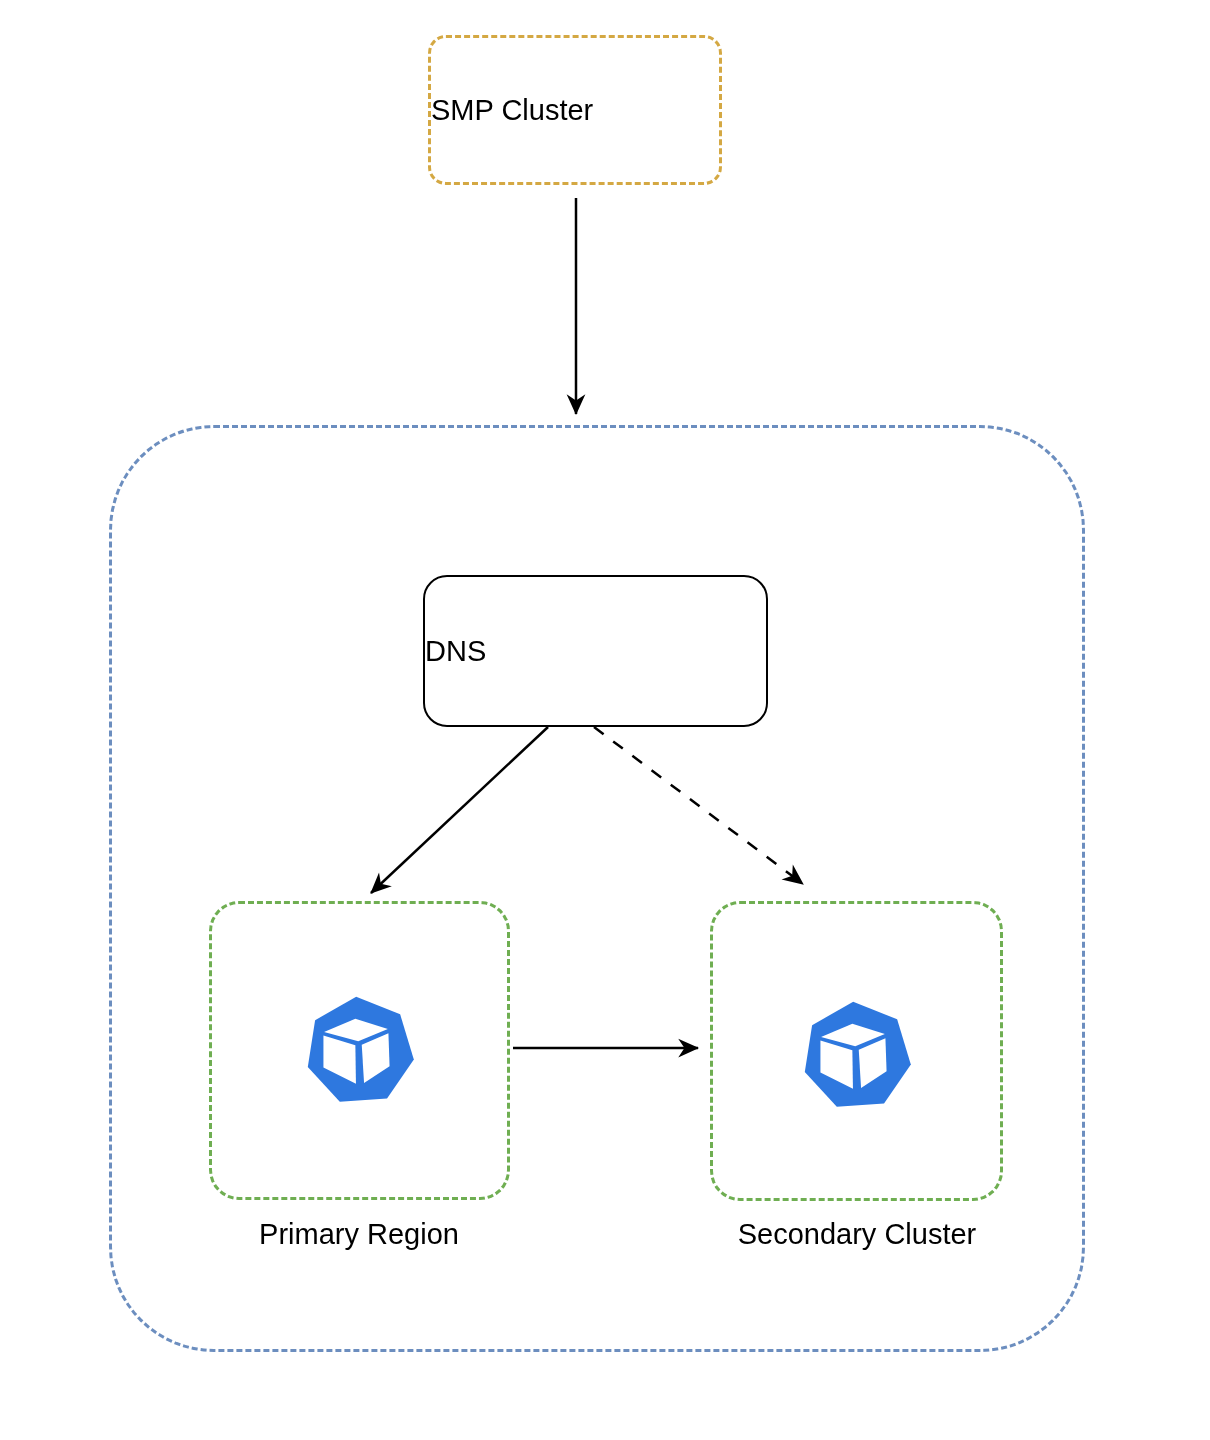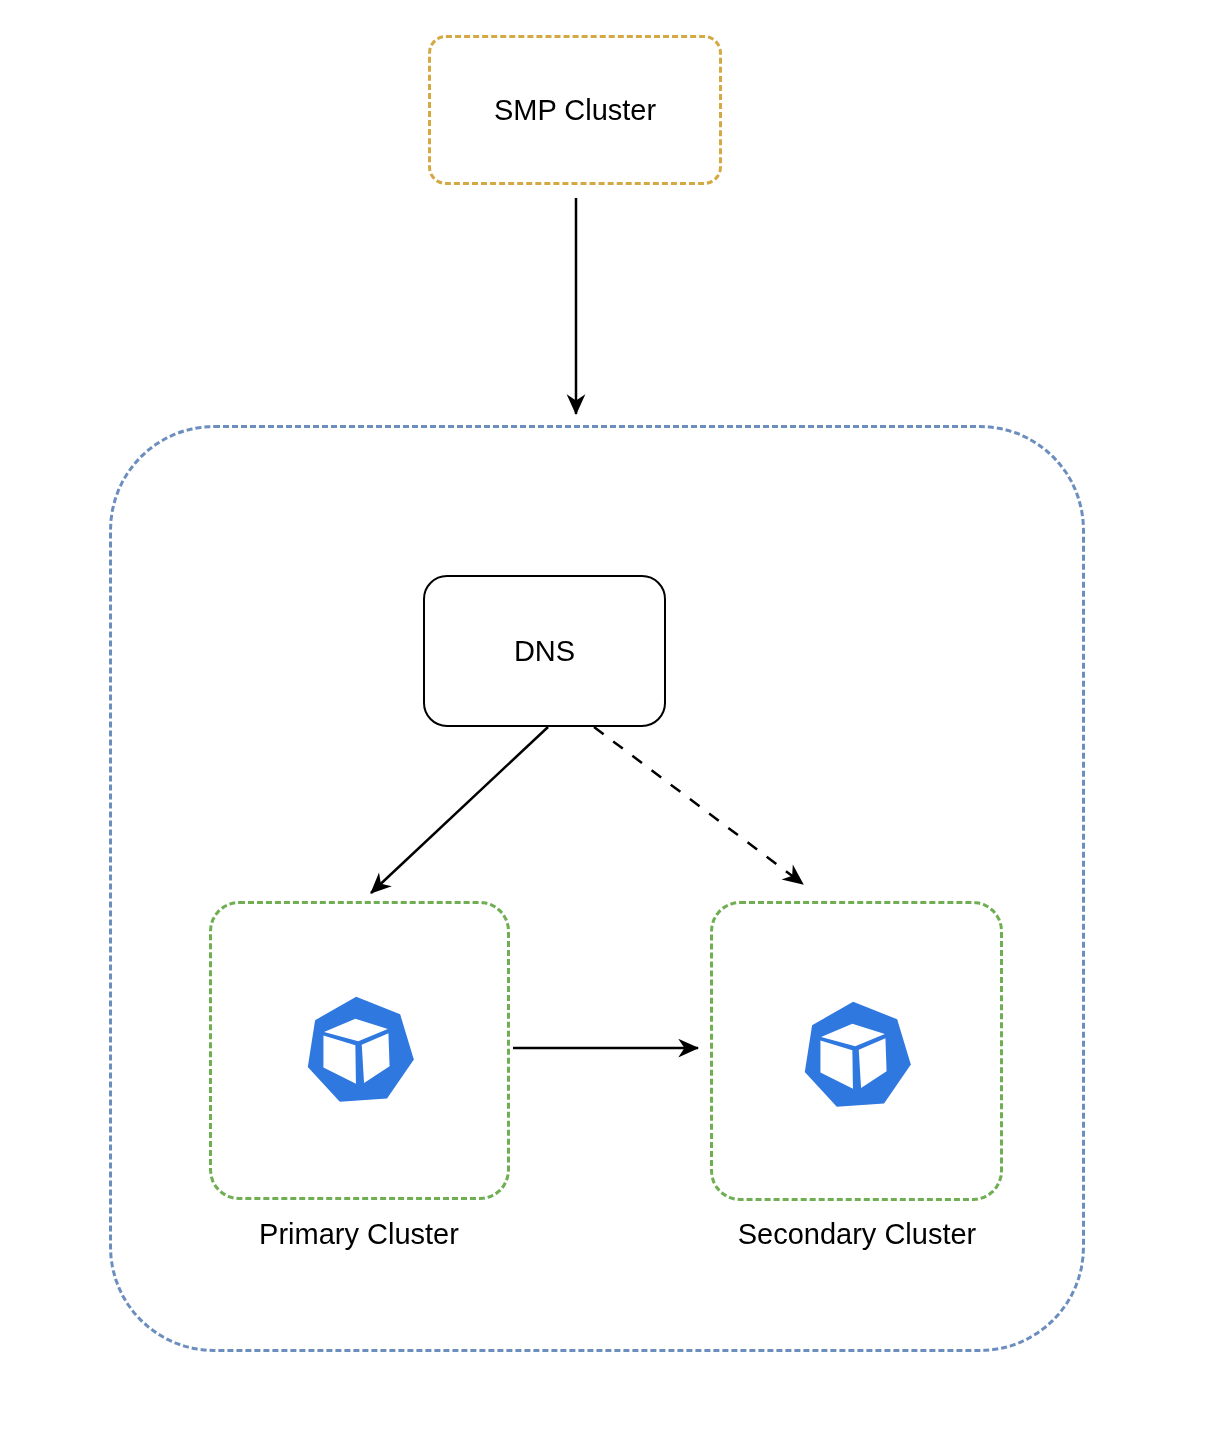--- a/index.html
+++ b/index.html
@@ -16,41 +16,41 @@
   #canvas{
     position:relative;
     width:1210px;height:1440px;
     background:var(--canvas-bg);
     font-family:"Liberation Sans", sans-serif;
     color:var(--text);
     overflow:hidden;
   }
   .node{
     position:absolute;
-    display:flex;align-items:center;justify-content:center;
+    display:flex;align-items:center;
     box-sizing:border-box;
     text-align:center;
     font-size:29px;
     line-height:1.2;
     background:transparent;
   }
   #smp-box{
     left:428px;top:35px;width:294px;height:150px;
     border:3px dashed var(--smp-border);
     border-radius:18px;
   }
   #outer-container{
     position:absolute;
     left:109px;top:425px;width:976px;height:927px;
     box-sizing:border-box;
     border:3px dashed var(--container-border);
     border-radius:105px;
   }
   #dns-box{
-    left:423px;top:575px;width:243px;height:152px;
+    left:423px;top:575px;width:345px;height:152px;
     border:2.5px solid var(--node-border);
     border-radius:24px;
   }
   .region-box{
     position:absolute;
     box-sizing:border-box;
     border:3px dashed var(--region-border);
     border-radius:30px;
   }
   #primary-box{left:209px;top:901px;width:301px;height:299px;}
@@ -100,21 +100,21 @@
     <polygon class="cube-face" points="18.5,37.5 18.5,65 46.5,79 46,46"></polygon>
     <polygon class="cube-face" points="51.5,45.5 53.5,78.5 75.5,64 74.5,35.5"></polygon>
   </svg>
   <svg class="region-icon" id="secondary-icon" viewBox="0 0 100 100" aria-hidden="true">
     <polygon class="hepta" points="46.7,4.1 84.6,19.2 96.4,58.2 73.3,91.8 32.6,94.7 5.0,64.6 11.3,24.3"></polygon>
     <polygon class="cube-face" points="46,23 19,34.5 48.5,42.5 74,32"></polygon>
     <polygon class="cube-face" points="18.5,37.5 18.5,65 46.5,79 46,46"></polygon>
     <polygon class="cube-face" points="51.5,45.5 53.5,78.5 75.5,64 74.5,35.5"></polygon>
   </svg>
 
-  <div class="region-label" id="primary-label">Primary Cluster</div>
+  <div class="region-label" id="primary-label">Primary Region</div>
   <div class="region-label" id="secondary-label">Secondary Cluster</div>
 
   <svg id="edges" aria-hidden="true">
     <defs>
       <marker id="arrowhead" viewBox="0 0 12 12" refX="10.5" refY="6" markerWidth="10" markerHeight="10" orient="auto-start-reverse">
         <path d="M1,1.5 L11,6 L1,10.5 L4,6 Z" fill="#000"></path>
       </marker>
     </defs>
     <line x1="576" y1="198" x2="576" y2="414" marker-end="url(#arrowhead)"></line>
     <line x1="548" y1="727" x2="371" y2="893" marker-end="url(#arrowhead)"></line>

